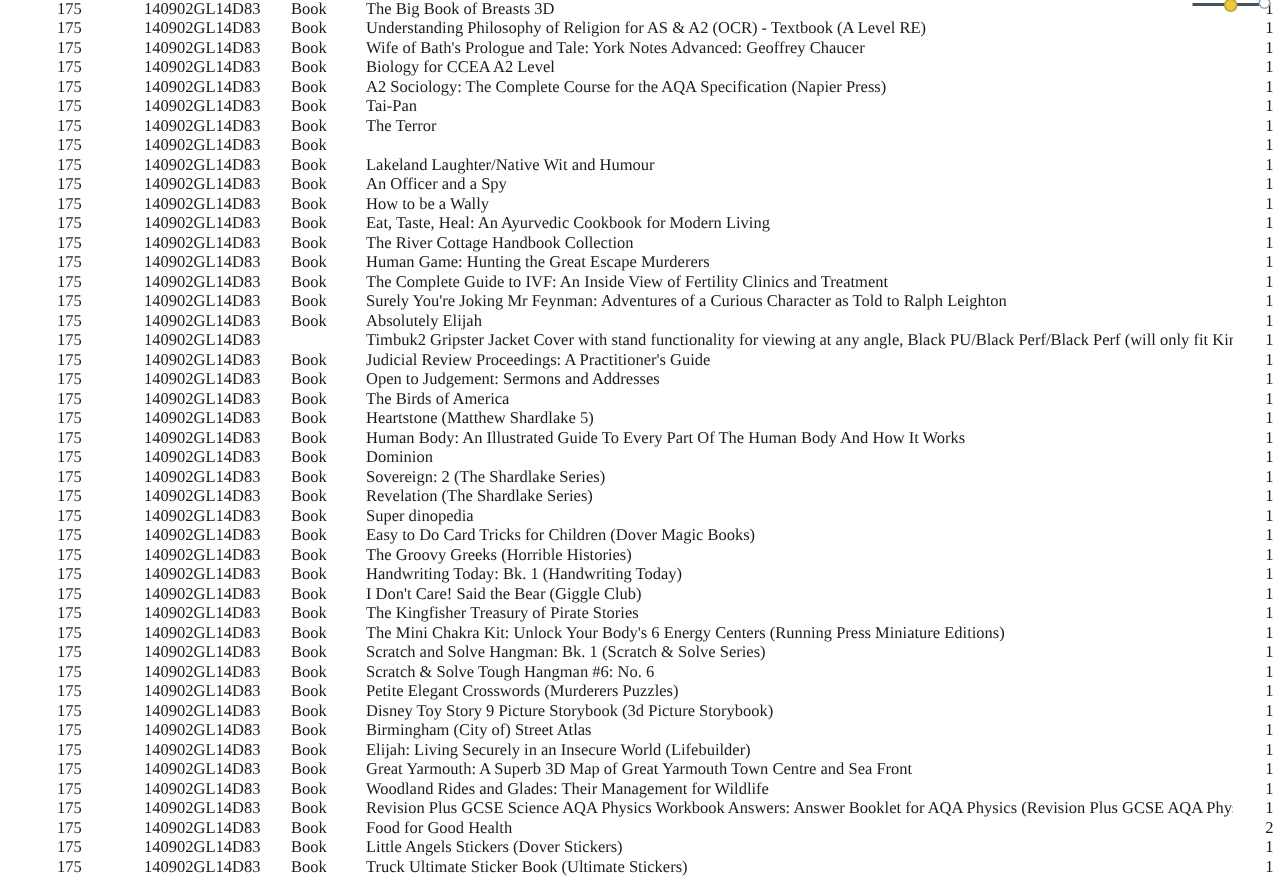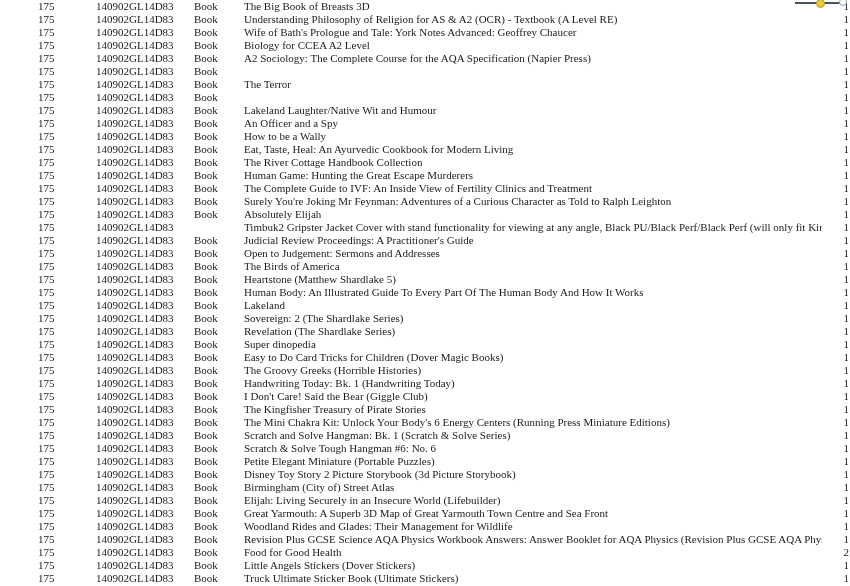--- a/index.html
+++ b/index.html
@@ -57,20 +57,21 @@
       <span class="c-id">175</span>
       <span class="c-code">140902GL14D83</span>
       <span class="c-type">Book</span>
       <span class="c-title">A2 Sociology: The Complete Course for the AQA Specification (Napier Press)</span>
       <span class="c-qty">1</span>
     </div>
     <div class="row">
       <span class="c-id">175</span>
       <span class="c-code">140902GL14D83</span>
       <span class="c-type">Book</span>
+      <span class="c-title">Tai-Pan</span>
       <span class="c-qty">1</span>
     </div>
     <div class="row">
       <span class="c-id">175</span>
       <span class="c-code">140902GL14D83</span>
       <span class="c-type">Book</span>
       <span class="c-title">The Terror</span>
       <span class="c-qty">1</span>
     </div>
     <div class="row">
@@ -181,21 +182,21 @@
       <span class="c-id">175</span>
       <span class="c-code">140902GL14D83</span>
       <span class="c-type">Book</span>
       <span class="c-title">Human Body: An Illustrated Guide To Every Part Of The Human Body And How It Works</span>
       <span class="c-qty">1</span>
     </div>
     <div class="row">
       <span class="c-id">175</span>
       <span class="c-code">140902GL14D83</span>
       <span class="c-type">Book</span>
-      <span class="c-title">Lakeland</span>
+      <span class="c-title">Dominion</span>
       <span class="c-qty">1</span>
     </div>
     <div class="row">
       <span class="c-id">175</span>
       <span class="c-code">140902GL14D83</span>
       <span class="c-type">Book</span>
       <span class="c-title">Sovereign: 2 (The Shardlake Series)</span>
       <span class="c-qty">1</span>
     </div>
     <div class="row">
@@ -265,28 +266,28 @@
       <span class="c-id">175</span>
       <span class="c-code">140902GL14D83</span>
       <span class="c-type">Book</span>
       <span class="c-title">Scratch &amp; Solve Tough Hangman #6: No. 6</span>
       <span class="c-qty">1</span>
     </div>
     <div class="row">
       <span class="c-id">175</span>
       <span class="c-code">140902GL14D83</span>
       <span class="c-type">Book</span>
-      <span class="c-title">Petite Elegant Miniature (Portable Puzzles)</span>
-      <span class="c-qty">1</span>
-    </div>
-    <div class="row">
-      <span class="c-id">175</span>
-      <span class="c-code">140902GL14D83</span>
-      <span class="c-type">Book</span>
-      <span class="c-title">Disney Toy Story 2 Picture Storybook (3d Picture Storybook)</span>
+      <span class="c-title">Petite Elegant Crosswords (Murderers Puzzles)</span>
+      <span class="c-qty">1</span>
+    </div>
+    <div class="row">
+      <span class="c-id">175</span>
+      <span class="c-code">140902GL14D83</span>
+      <span class="c-type">Book</span>
+      <span class="c-title">Disney Toy Story 9 Picture Storybook (3d Picture Storybook)</span>
       <span class="c-qty">1</span>
     </div>
     <div class="row">
       <span class="c-id">175</span>
       <span class="c-code">140902GL14D83</span>
       <span class="c-type">Book</span>
       <span class="c-title">Birmingham (City of) Street Atlas</span>
       <span class="c-qty">1</span>
     </div>
     <div class="row">

